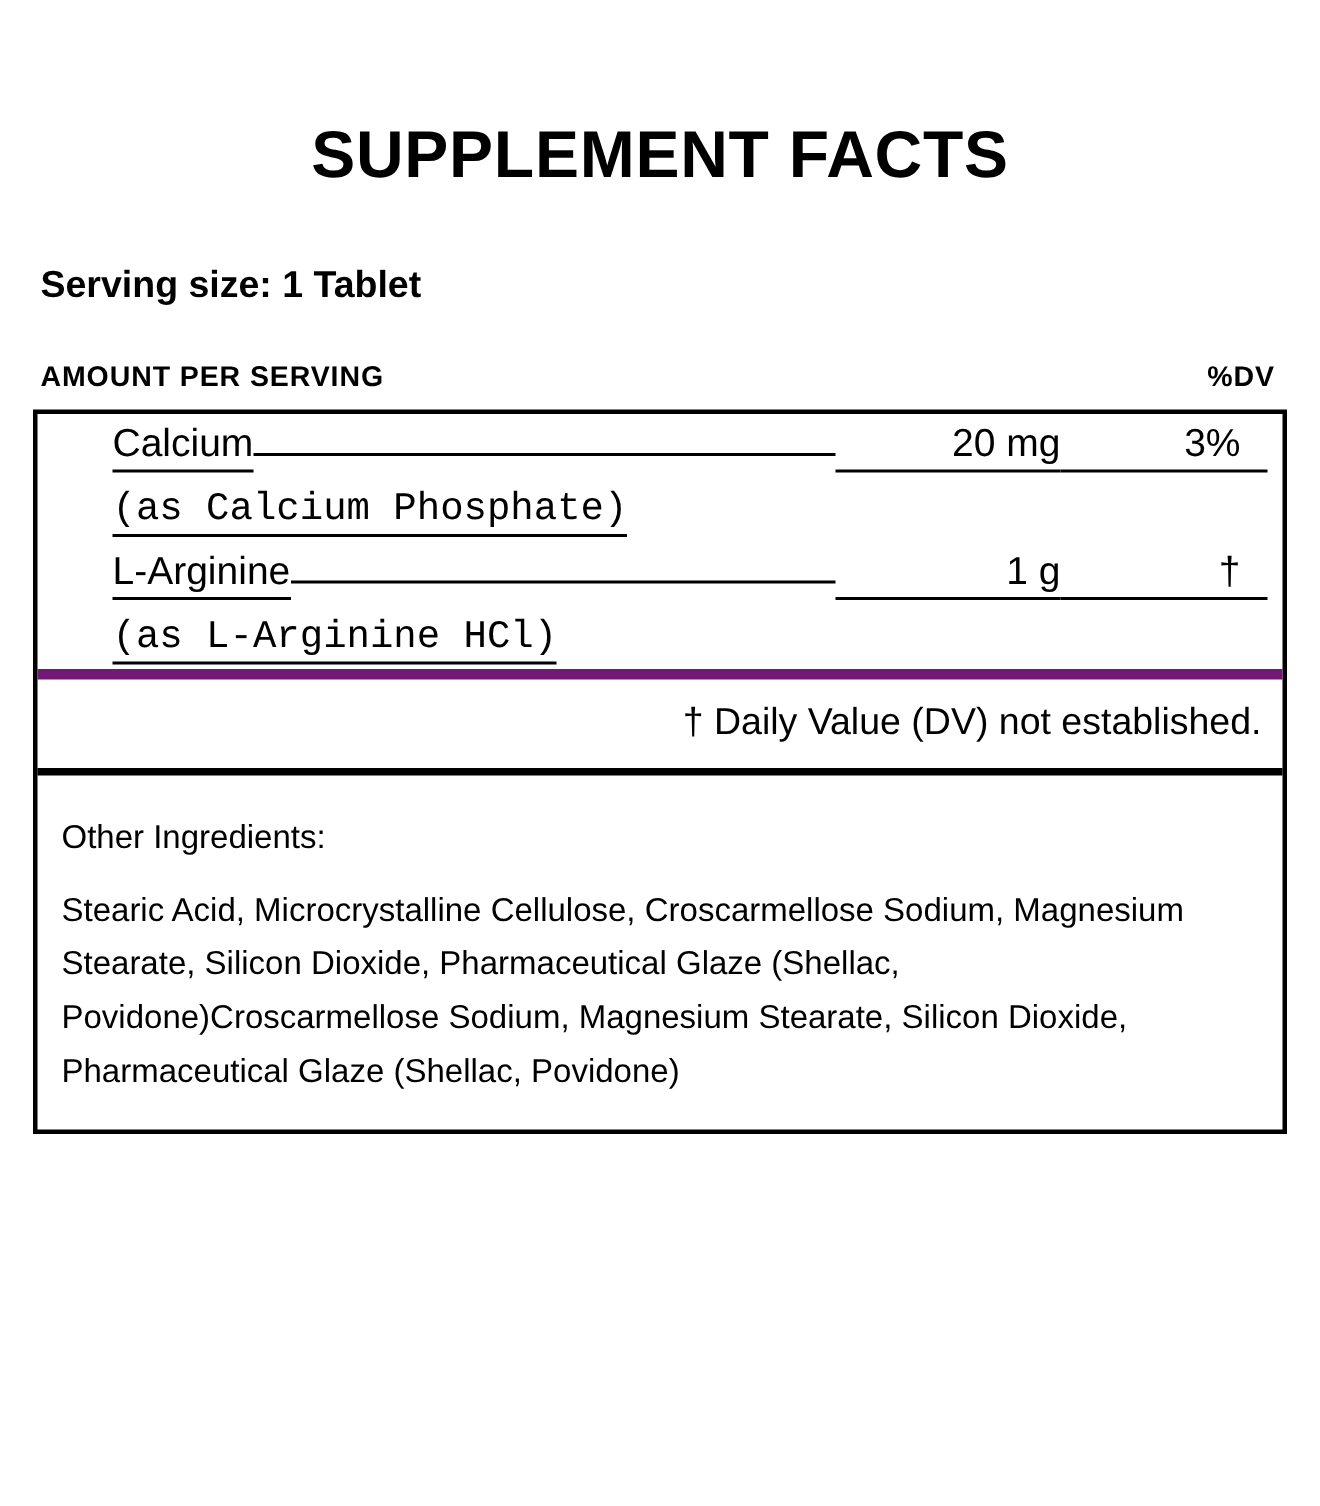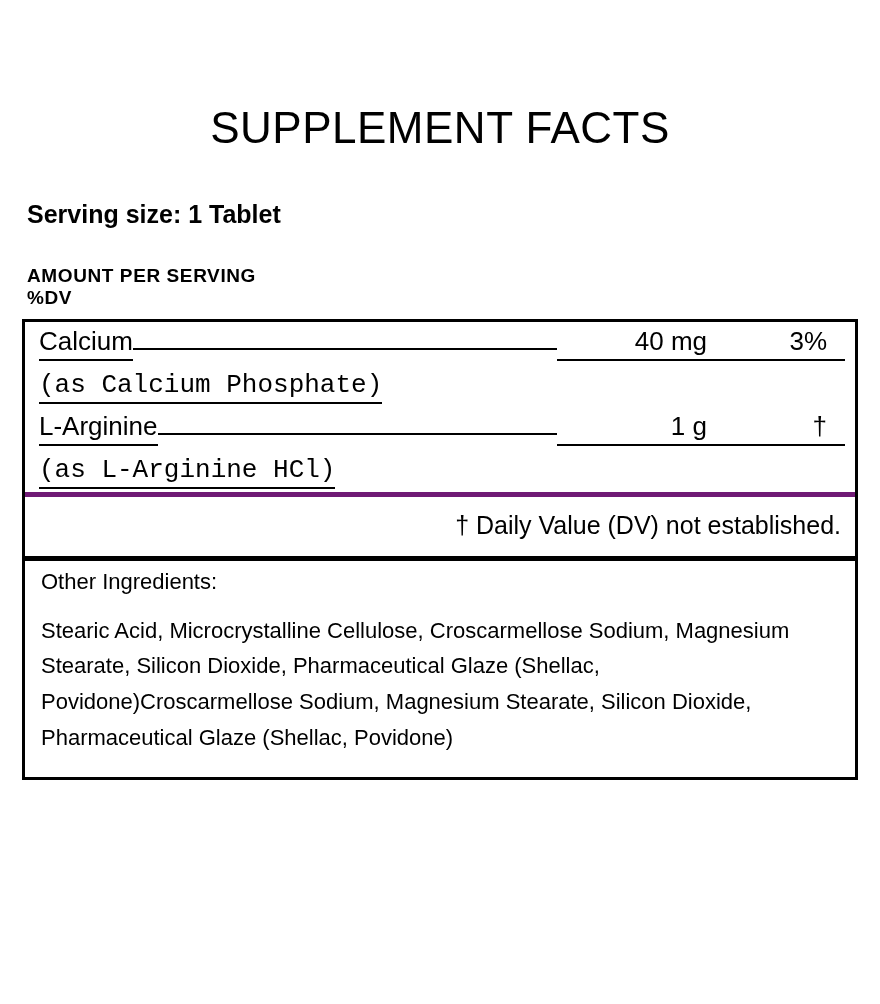--- a/index.html
+++ b/index.html
@@ -17,50 +17,50 @@
   .panel {
     position: relative;
     width: 880px;
     height: 1004px;
     box-sizing: border-box;
     padding: 0 22px;
   }
   .title {
     text-align: center;
     font-size: 44px;
-    font-weight: normal;
+    font-weight: bold;
     letter-spacing: 0.5px;
-    margin-top: 104px;
+    margin-top: 80px;
     line-height: 1.1;
   }
   .serving-block {
     margin-top: 44px;
     font-size: 25px;
     font-weight: bold;
     line-height: 1.45;
     padding-left: 5px;
   }
   .amount-row {
     display: flex;
     justify-content: space-between;
     align-items: baseline;
     font-size: 19px;
     font-weight: bold;
     letter-spacing: 0.6px;
     margin-top: 32px;
     padding: 0 8px 0 5px;
-    flex-direction: column;
   }
   .facts-box {
     margin-top: 10px;
     border: 3px solid #000;
     box-sizing: border-box;
   }
   .nutrient-section {
-    border-bottom: 5px solid #701a75;
+    border-bottom: 7px solid #701a75;
+    padding-left: 36px;
   }
   .nutrient-line {
     display: flex;
     align-items: baseline;
     font-size: 26px;
     padding: 4px 10px 5px 14px;
     box-sizing: border-box;
   }
   .nutrient-line .nm {
     flex: 0 0 auto;
@@ -95,21 +95,21 @@
     display: inline-block;
     font-family: Liberation Mono, monospace;
   }
   .footnote-section {
     border-bottom: 5px solid #000;
     font-size: 25px;
     padding: 14px 14px 16px 14px;
     text-align: right;
   }
   .other-section {
-    padding: 8px 14px 22px 16px;
+    padding: 28px 14px 22px 16px;
   }
   .other-title {
     font-size: 22px;
     margin-bottom: 18px;
   }
   .other-body {
     font-size: 22px;
     line-height: 1.62;
   }
 </style>
@@ -129,21 +129,21 @@
     <div>%DV</div>
   </div>
 
   <div class="facts-box">
 
     <div class="nutrient-section">
 
       <div class="nutrient-line">
         <div class="nm">Calcium</div>
         <div class="spacer"></div>
-        <div class="amt">40 mg</div>
+        <div class="amt">20 mg</div>
         <div class="dv">3%</div>
       </div>
       <div class="sub-line">
         <span class="u">(as Calcium Phosphate)</span>
       </div>
 
       <div class="nutrient-line">
         <div class="nm">L-Arginine</div>
         <div class="spacer"></div>
         <div class="amt">1 g</div>

